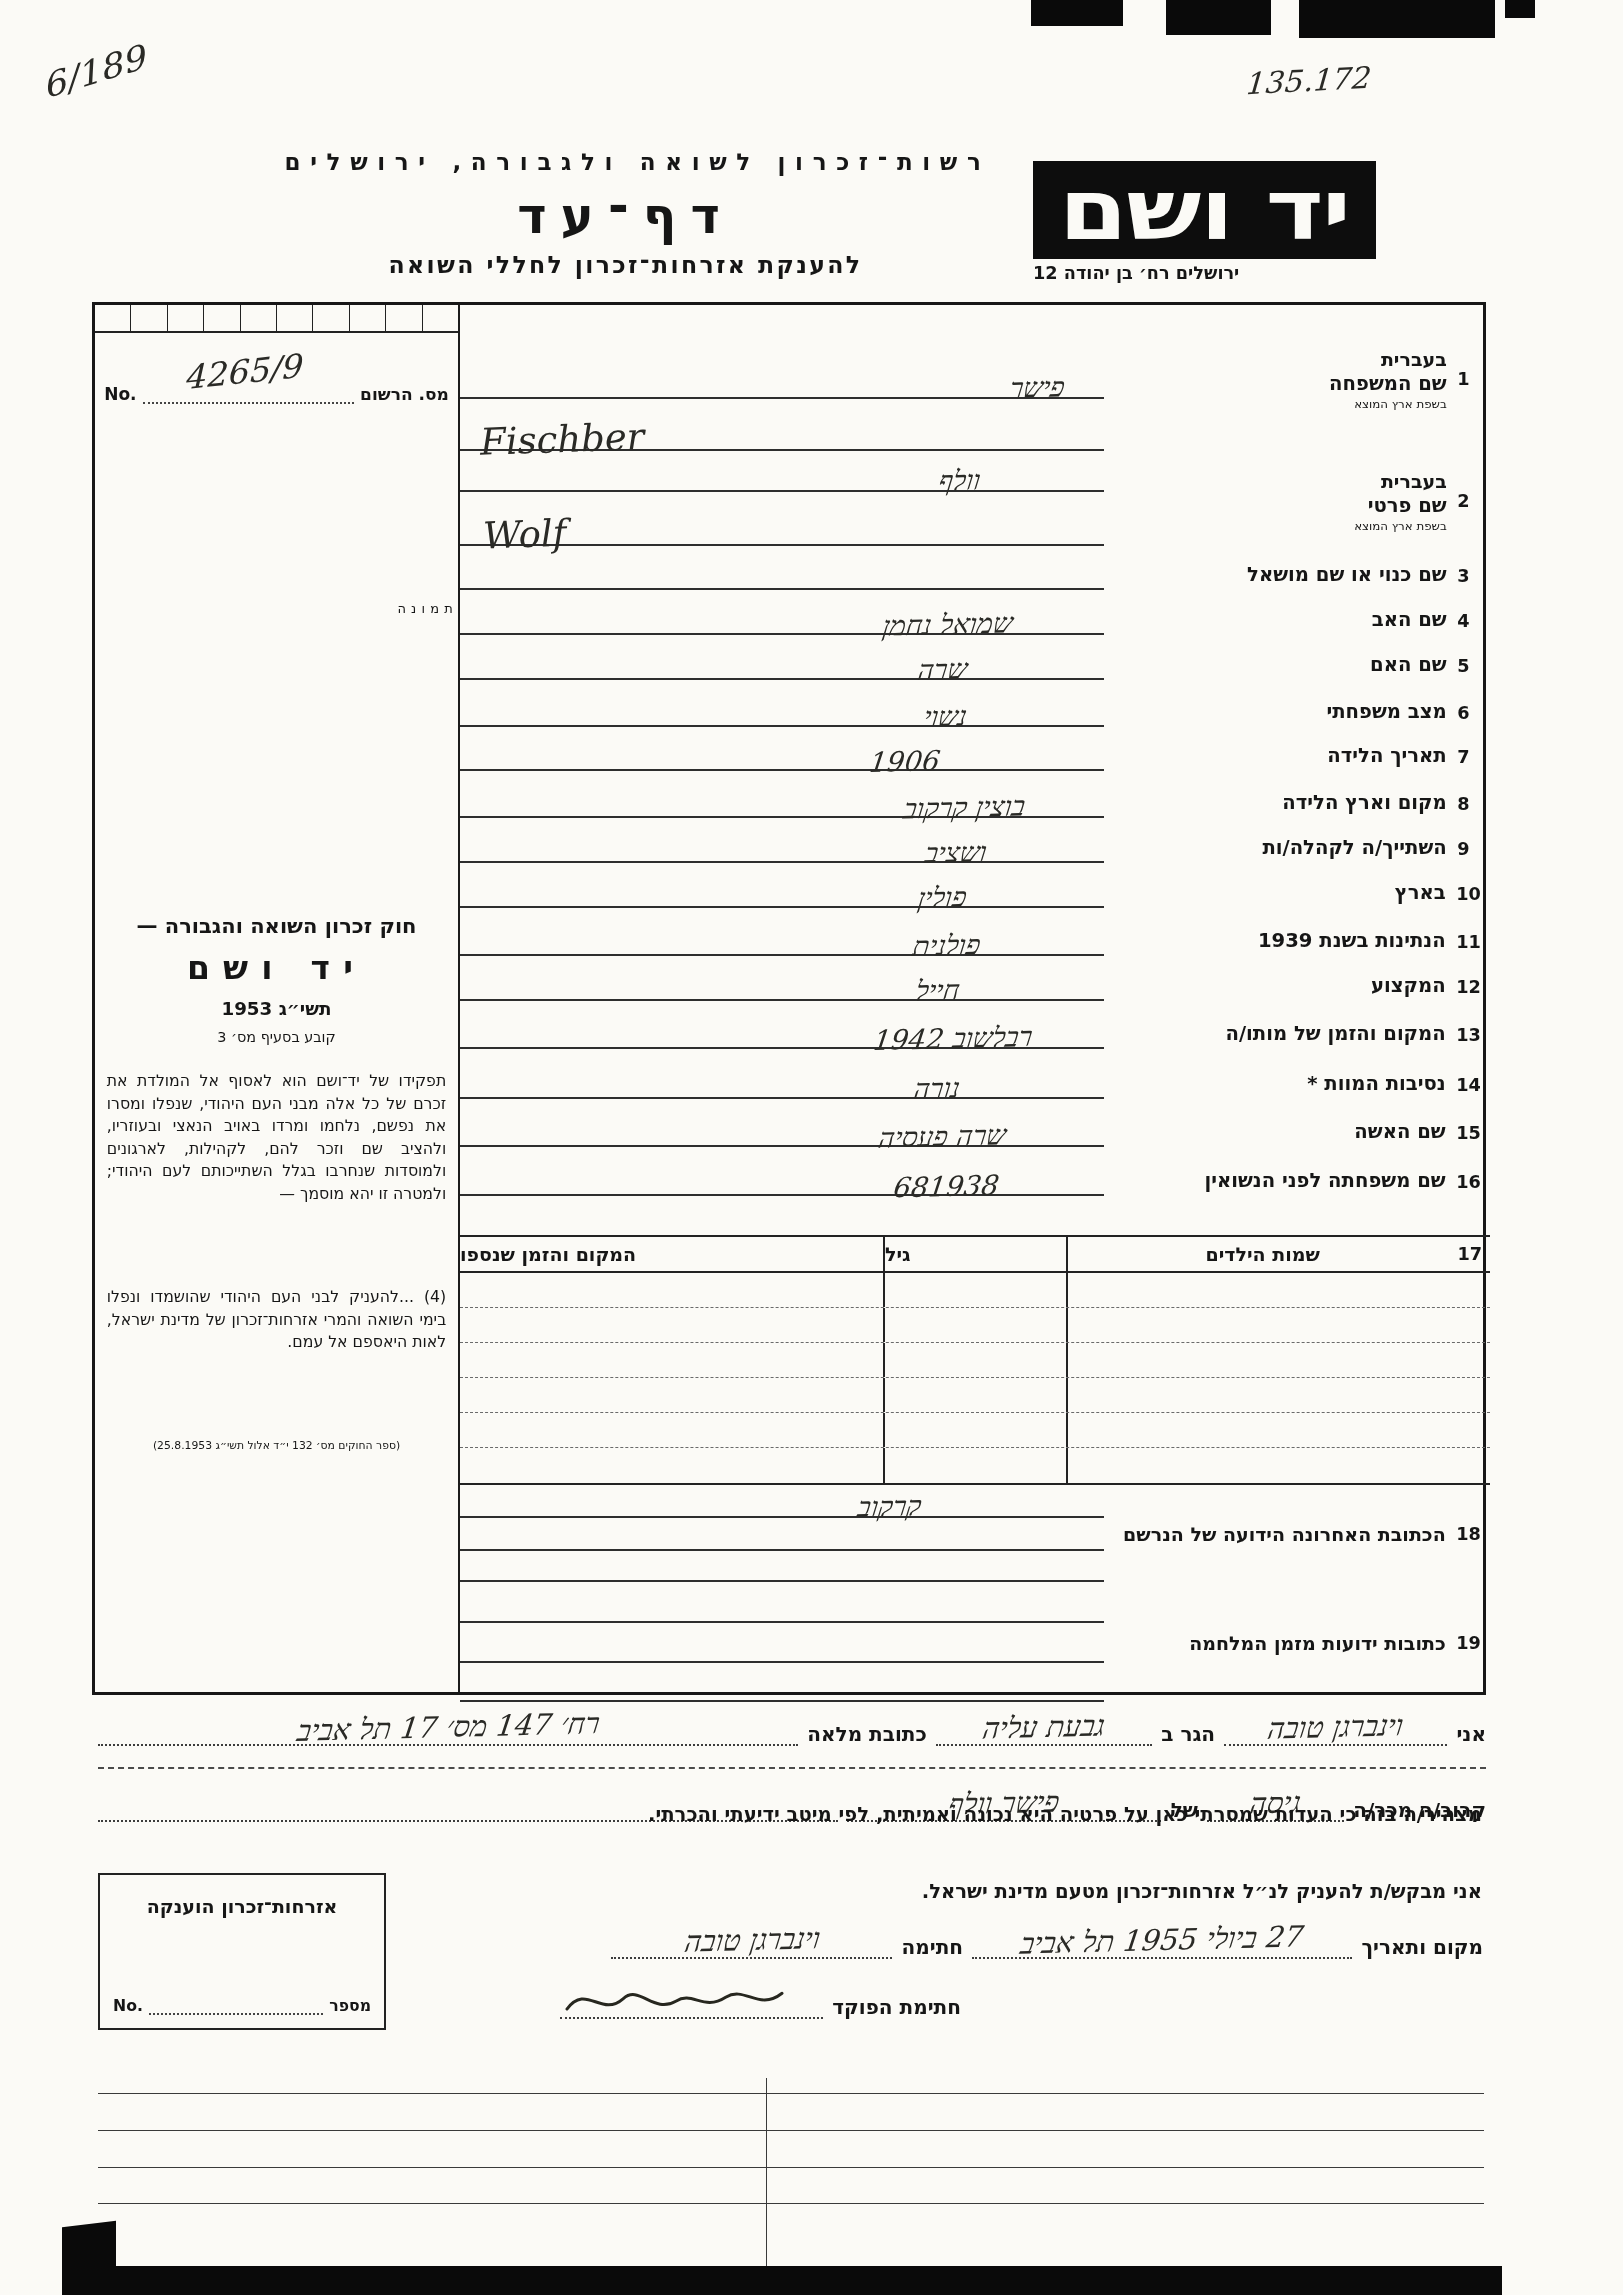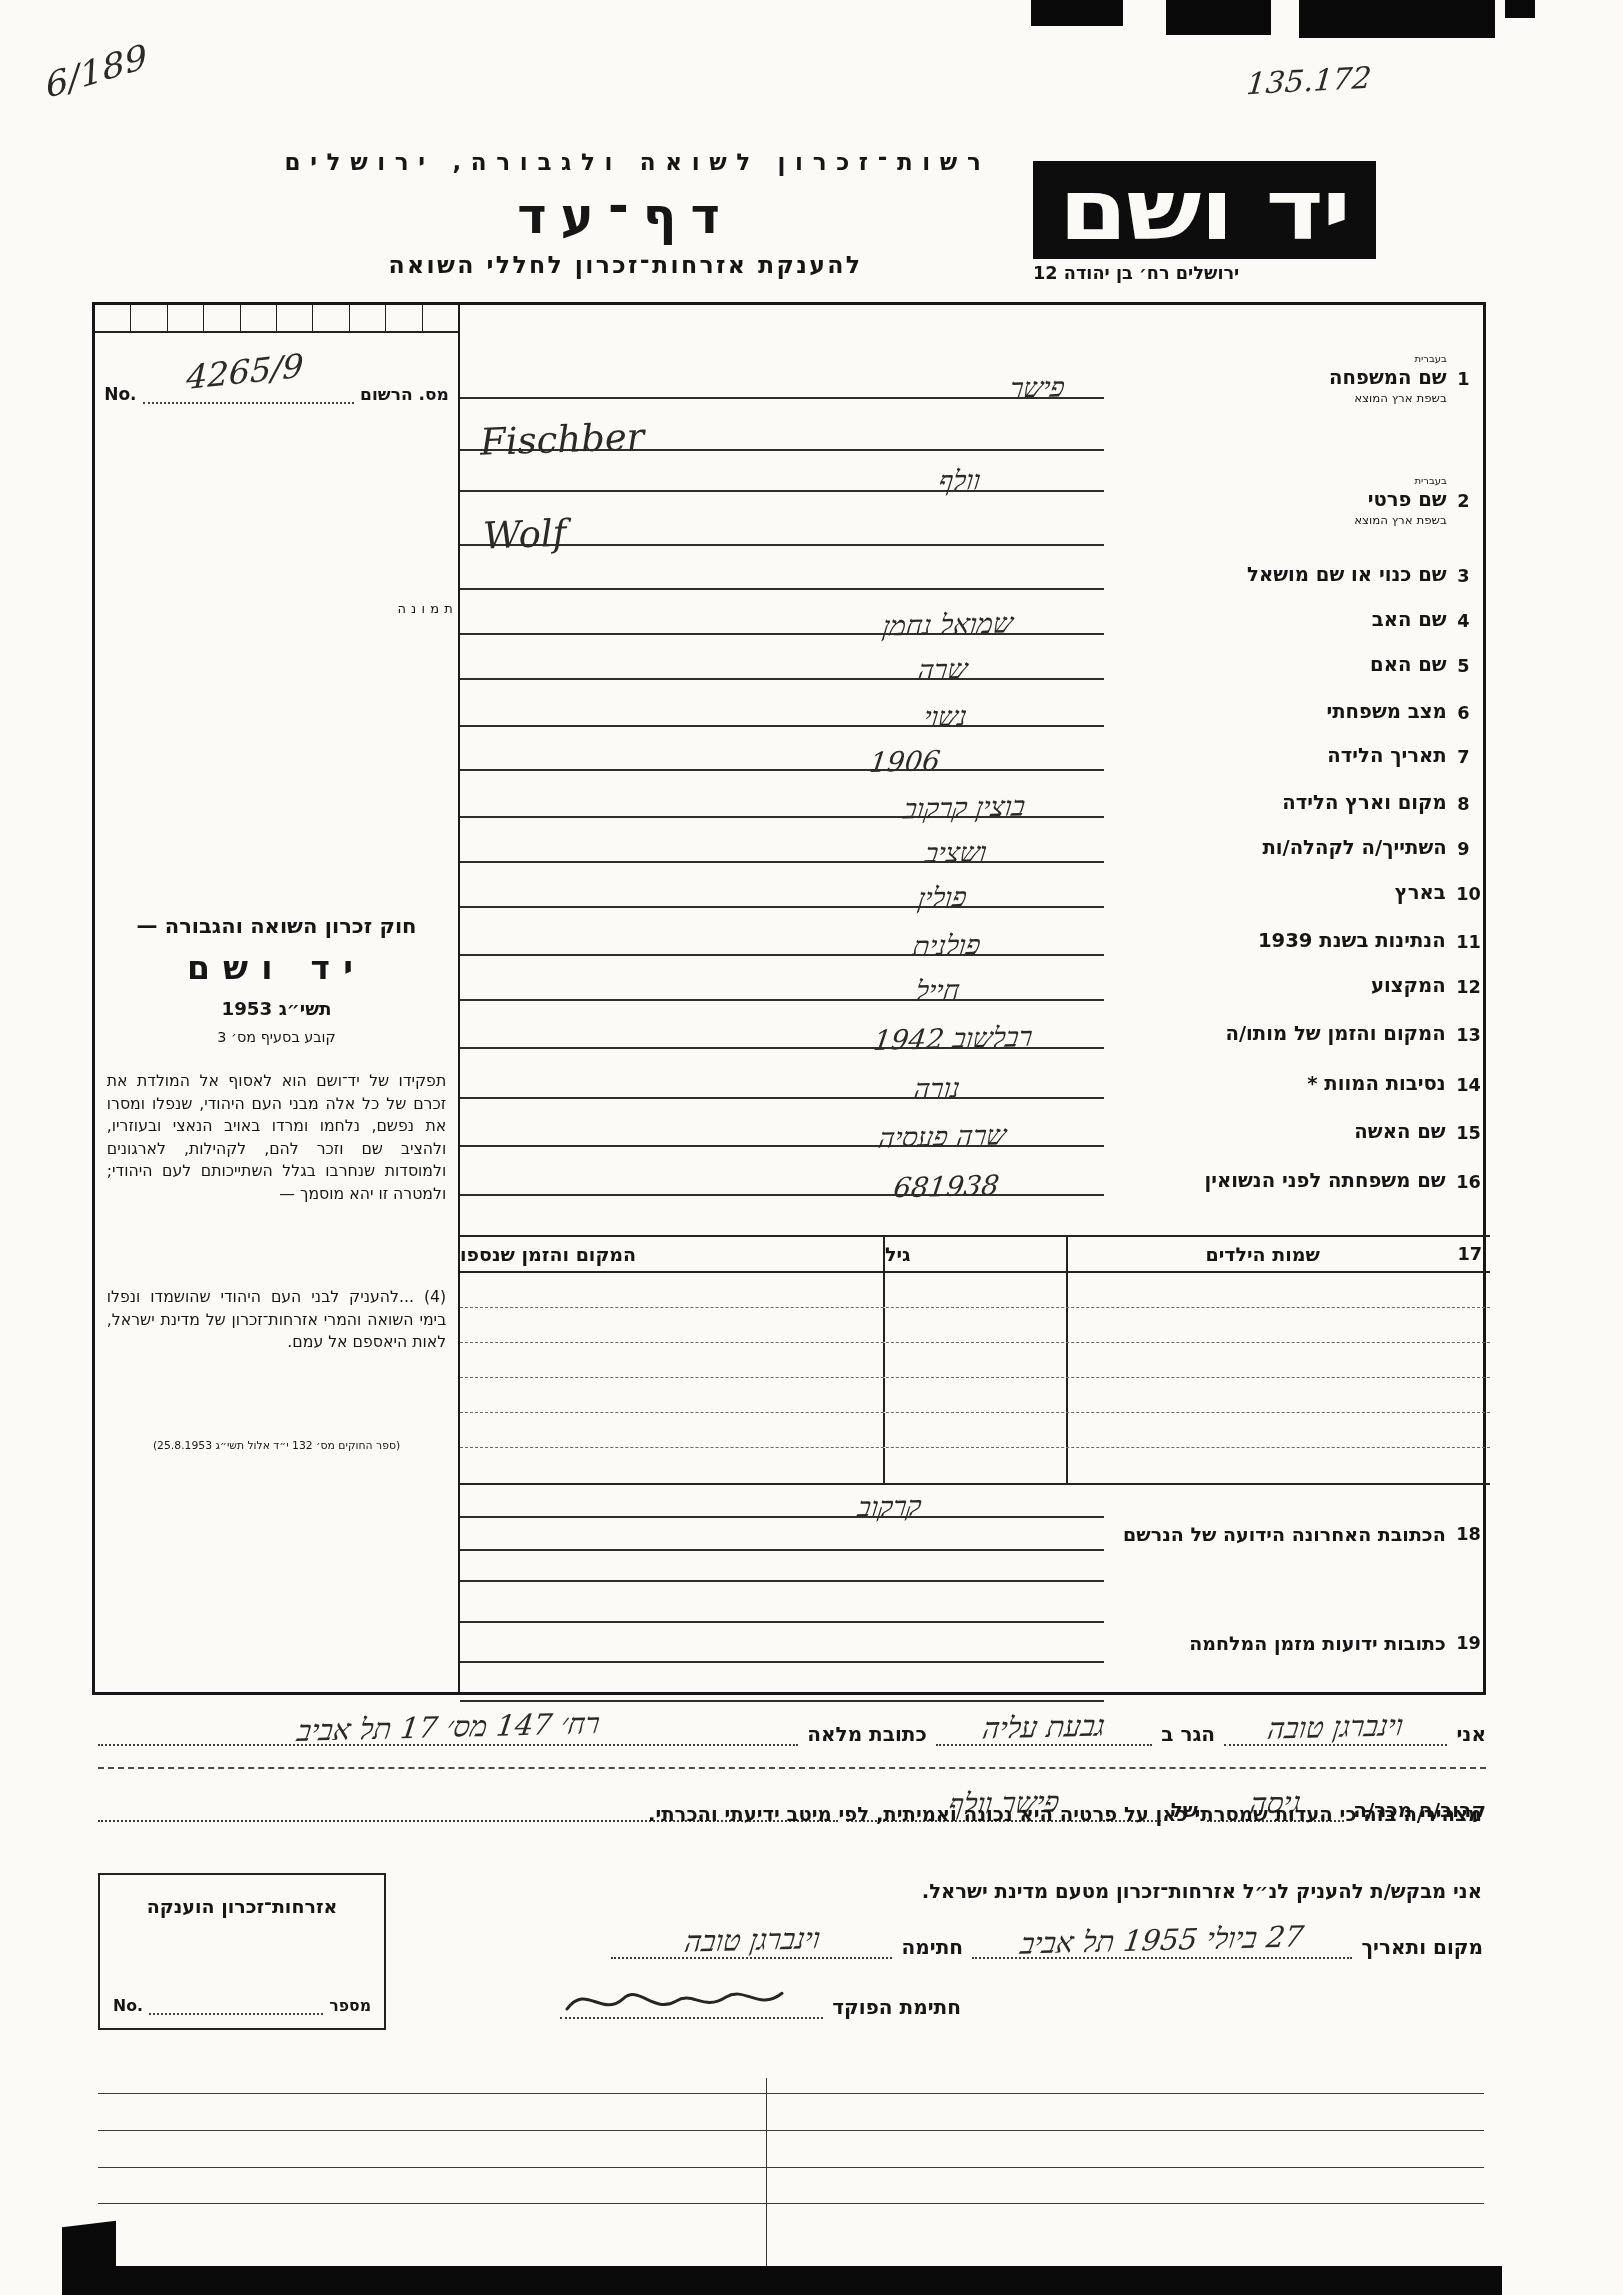--- a/index.html
+++ b/index.html
@@ -65,21 +65,21 @@
   .law-src{position:absolute;left:6.5px;right:6.5px;top:1134px;text-align:center;font-size:10.8px;}
   
   .fields{position:absolute;left:365px;top:0;width:1030px;height:100%;box-sizing:border-box;}
   .frow{display:flex;direction:rtl;box-sizing:border-box;}
   .flabel{width:386px;display:flex;align-items:flex-end;gap:10.5px;
     padding:0 9.2px 3.9px 0;box-sizing:border-box;}
   .flabel.mid{align-items:center;padding-bottom:0;}
   .fnum{font-weight:800;font-size:17.7px;min-width:23.6px;text-align:left;}
   .fmain{font-weight:700;font-size:19.6px;white-space:nowrap;}
   .fstack{display:flex;flex-direction:column;align-items:flex-start;gap:2px;}
-  .fsub{font-weight:400;font-size:10px;}
+  .fsub{font-weight:700;font-size:19px;}
   .fsub2{font-weight:400;font-size:11.8px;}
   .fwrite{flex:1;position:relative;box-sizing:border-box;}
   .fwrite.line{border-bottom:2px solid #2e2e2e;}
   .fwrite .hw{position:absolute;bottom:-7.9px;}
   .slot{position:relative;border-bottom:2px solid #2e2e2e;box-sizing:border-box;}
   .slot .hw{position:absolute;bottom:-6.5px;}
   .slot .hw-lat{position:absolute;bottom:-11.8px;}
   
   .ctable{margin-top:39px;border-top:2px solid #222;border-bottom:2px solid #222;box-sizing:border-box;}
   .chead{height:36px;border-bottom:2px solid #222;display:flex;direction:rtl;box-sizing:border-box;}

